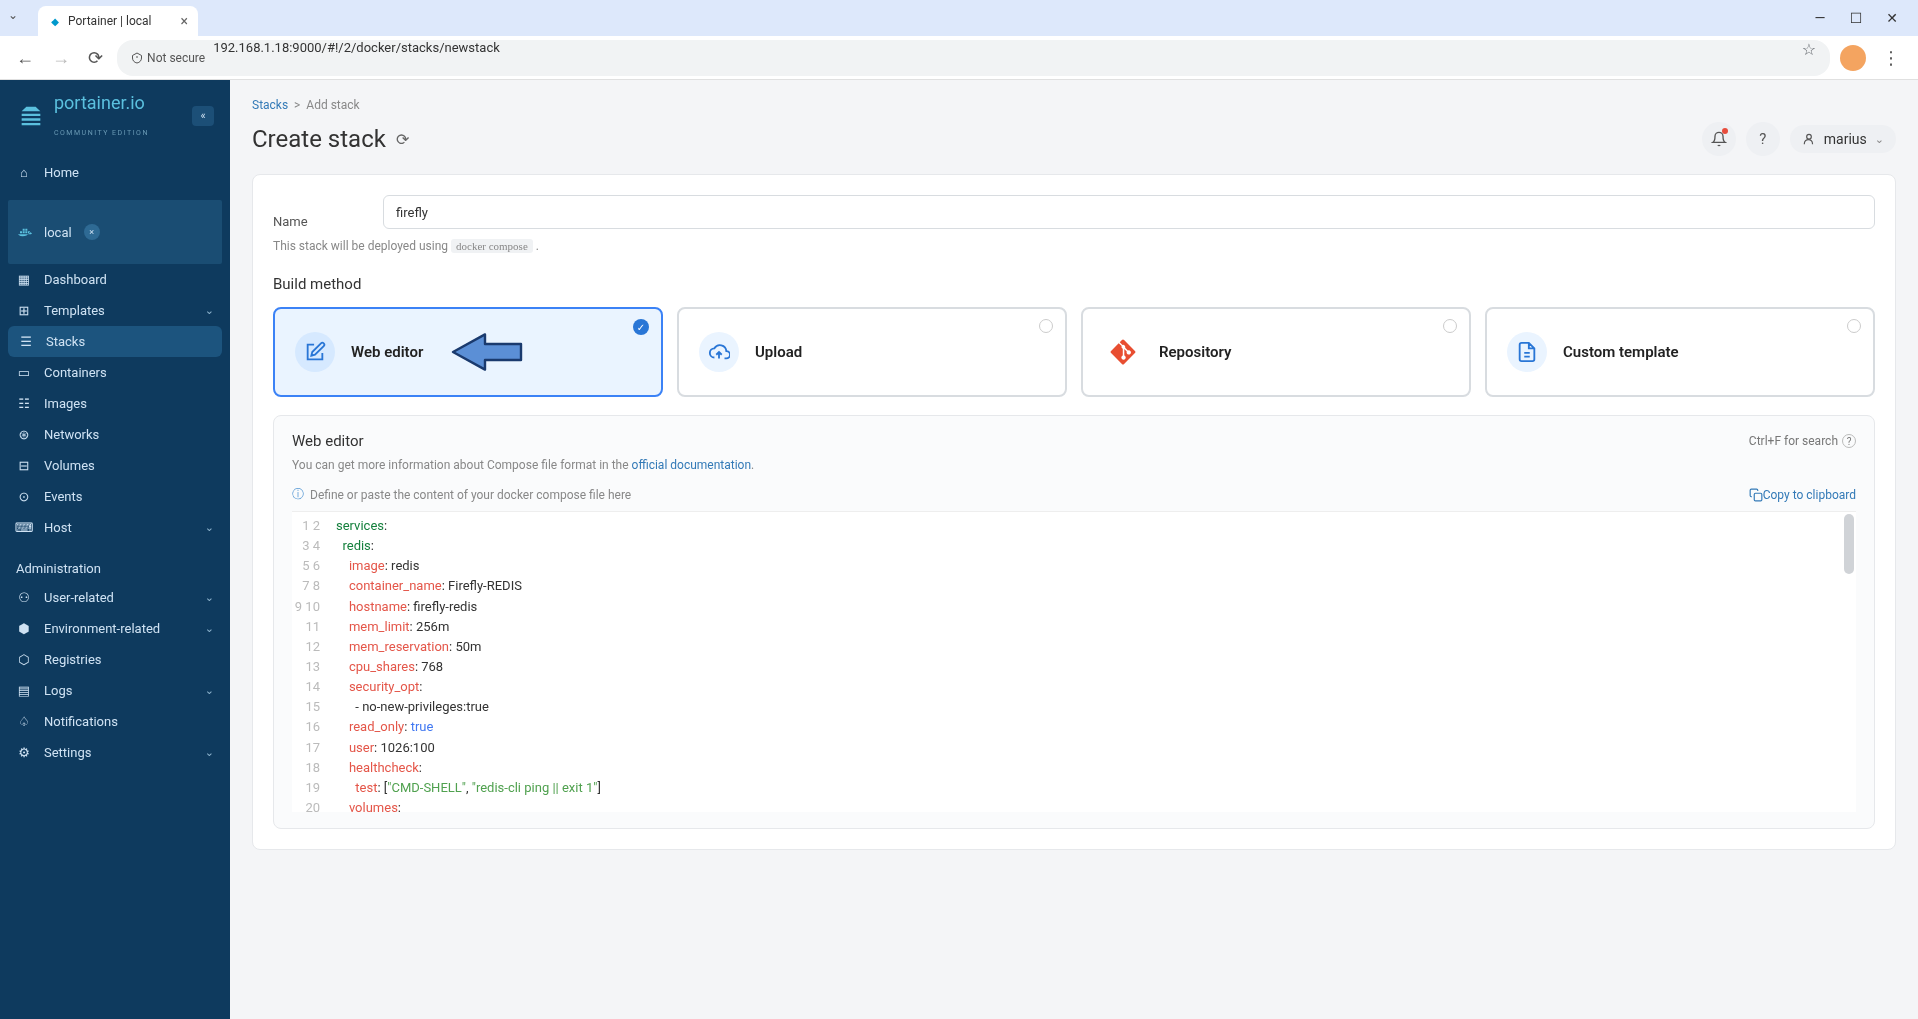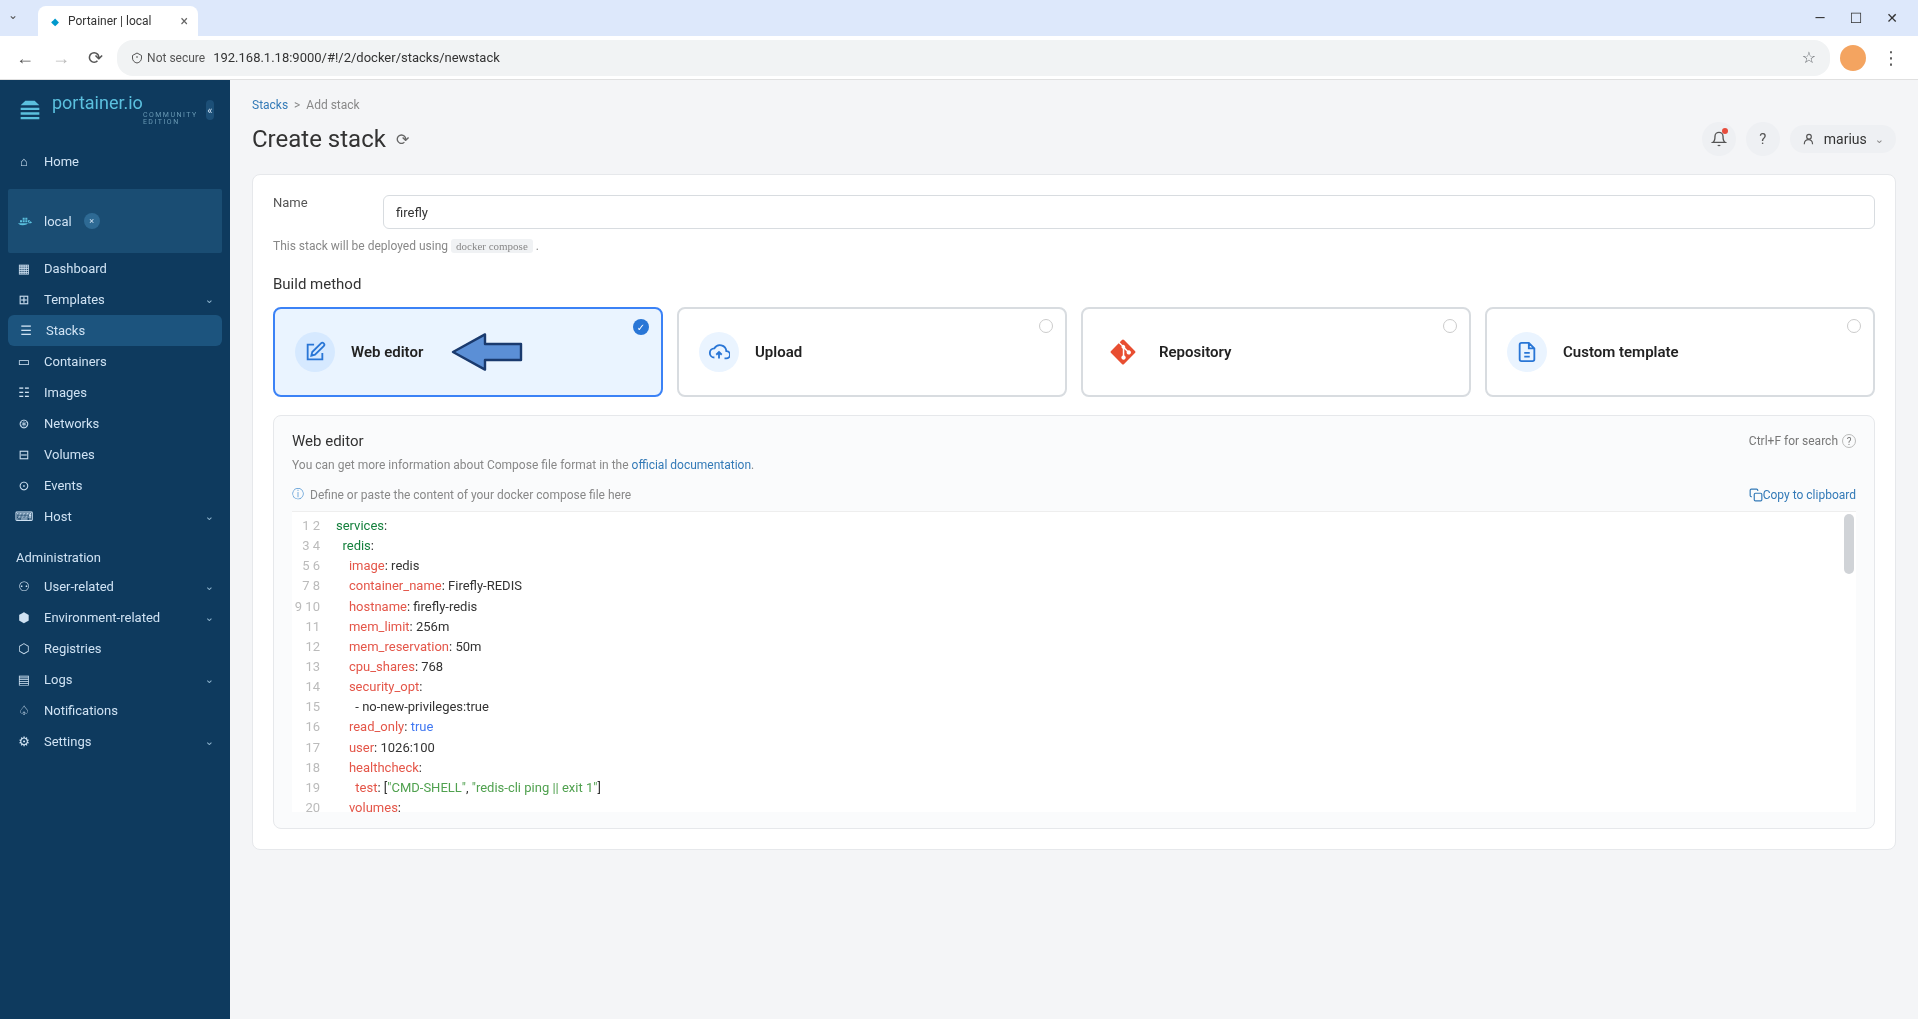--- a/index.html
+++ b/index.html
@@ -8,31 +8,31 @@
 .browser-titlebar{height:36px;background:#dde8fb;display:flex;align-items:center;padding:0 8px;position:relative}
 .tab{height:30px;background:#fff;border-radius:8px 8px 0 0;display:flex;align-items:center;padding:0 10px;gap:6px;margin-left:30px;margin-top:6px;min-width:160px;font-size:12px;color:#333}
 .tab-favicon{width:14px;height:14px;border-radius:2px;display:flex;align-items:center;justify-content:center;font-size:10px;color:#0099cc}
 .tab-close{margin-left:auto;color:#666;cursor:pointer;font-size:14px}
 .title-dropdown{position:absolute;left:8px;top:8px;color:#555;font-size:12px}
 .window-controls{margin-left:auto;display:flex;gap:16px;padding-right:8px}
 .window-controls span{color:#333;font-size:14px;cursor:pointer;width:20px;text-align:center}
 .browser-toolbar{height:44px;background:#fff;display:flex;align-items:center;padding:0 12px;gap:10px;border-bottom:1px solid #e0e0e0}
 .nav-btn{color:#555;font-size:18px;cursor:pointer;padding:4px}
 .nav-btn.disabled{color:#bbb}
-.address-bar{flex:1;height:36px;background:#f1f3f4;border-radius:16px;display:flex;align-items:center;padding:0 14px;gap:8px;font-size:13px;color:#333}
+.address-bar{flex:1;height:36px;background:#f1f3f4;border-radius:16px;display:flex;padding:0 14px;gap:8px;font-size:13px;color:#333}
 .not-secure{display:flex;align-items:center;gap:4px;color:#555;font-size:12px}
 .star-icon{margin-left:auto;color:#5f6368;font-size:16px}
 .profile-icon{width:26px;height:26px;border-radius:50%;background:#f4a460;display:flex;align-items:center;justify-content:center;font-size:12px}
 .menu-dots{font-size:18px;color:#555;padding:0 6px}
 
 .app{display:flex;height:calc(1019px - 80px)}
 .sidebar{width:230px;background:#0e3a5e;color:#cfe2f3;display:flex;flex-direction:column;padding-top:0}
 .sb-logo{display:flex;align-items:center;padding:14px 16px;gap:8px}
 .logo-icon{width:30px;height:30px;display:flex;align-items:center;justify-content:center}
-.logo-text{display:flex;flex-direction:row;line-height:1}
+.logo-text{display:flex;flex-direction:column;line-height:1}
 .logo-main{font-size:18px;color:#5bc0de;font-weight:400}
 .logo-sub{font-size:7px;letter-spacing:1.5px;color:#6a9ab5;margin-top:18px}
 .collapse-btn{margin-left:auto;background:#1c4f77;width:22px;height:20px;border-radius:4px;display:flex;align-items:center;justify-content:center;font-size:11px;color:#cfe2f3}
 .sb-section{padding:6px 0}
 .sb-item{display:flex;align-items:center;padding:8px 16px;gap:12px;font-size:13px;color:#cfe2f3;cursor:pointer}
 .sb-item.active{background:#1c547e;border-radius:6px;margin:0 8px;padding:8px 10px}
 .sb-item.env{background:#1a4d73;border-radius:2px;margin:0 8px;padding:24px 10px;justify-content:flex-start}
 .sb-item.env .env-left{display:flex;align-items:center;gap:10px}
 .env-close{width:16px;height:16px;background:#2e6a94;border-radius:50%;display:flex;align-items:center;justify-content:center;font-size:9px;color:#cfe2f3}
 .sb-icon{width:16px;display:flex;justify-content:center;font-size:13px}
@@ -45,21 +45,21 @@
 .page-header{display:flex;align-items:center;justify-content:space-between;margin-top:10px}
 .page-title{font-size:24px;color:#333;display:flex;align-items:center;gap:10px}
 .refresh-icon{font-size:16px;color:#666}
 .header-right{display:flex;align-items:center;gap:10px}
 .hdr-btn{width:34px;height:34px;border-radius:50%;background:#eef0f3;display:flex;align-items:center;justify-content:center;color:#555;font-size:15px}
 .bell-dot{position:relative}
 .bell-dot::after{content:'';position:absolute;top:6px;right:8px;width:6px;height:6px;background:#e74c3c;border-radius:50%}
 .user-menu{display:flex;align-items:center;gap:8px;background:#eef0f3;border-radius:18px;padding:6px 12px;font-size:14px;color:#333}
 
 .card{background:#fff;border-radius:8px;border:1px solid #e6e8eb;margin-top:18px;padding:20px}
-.form-row{display:flex;align-items:flex-start;gap:20px;margin-bottom:10px}
+.form-row{display:flex;align-items:flex-end;gap:20px;margin-bottom:10px}
 .form-label{width:90px;font-size:13px;color:#555}
 .form-input{flex:1;height:34px;border:1px solid #d8dce0;border-radius:6px;padding:0 12px;font-size:13px;color:#333;background:#fff}
 .hint{font-size:12px;color:#888;margin-top:6px}
 .hint code{background:#f0f2f4;padding:1px 5px;border-radius:3px;font-family:Liberation Serif, serif;font-size:11px}
 .section-title{font-size:15px;color:#333;margin-top:22px;margin-bottom:14px}
 
 .tiles{display:flex;gap:14px}
 .tile{flex:1;border:2px solid #d8dce0;border-radius:8px;padding:22px 20px;display:flex;align-items:center;gap:16px;position:relative;background:#fff;cursor:pointer}
 .tile.selected{border-color:#3b82f6;background:#eaf4ff}
 .tile-icon{width:40px;height:40px;border-radius:50%;display:flex;align-items:center;justify-content:center;font-size:20px}

